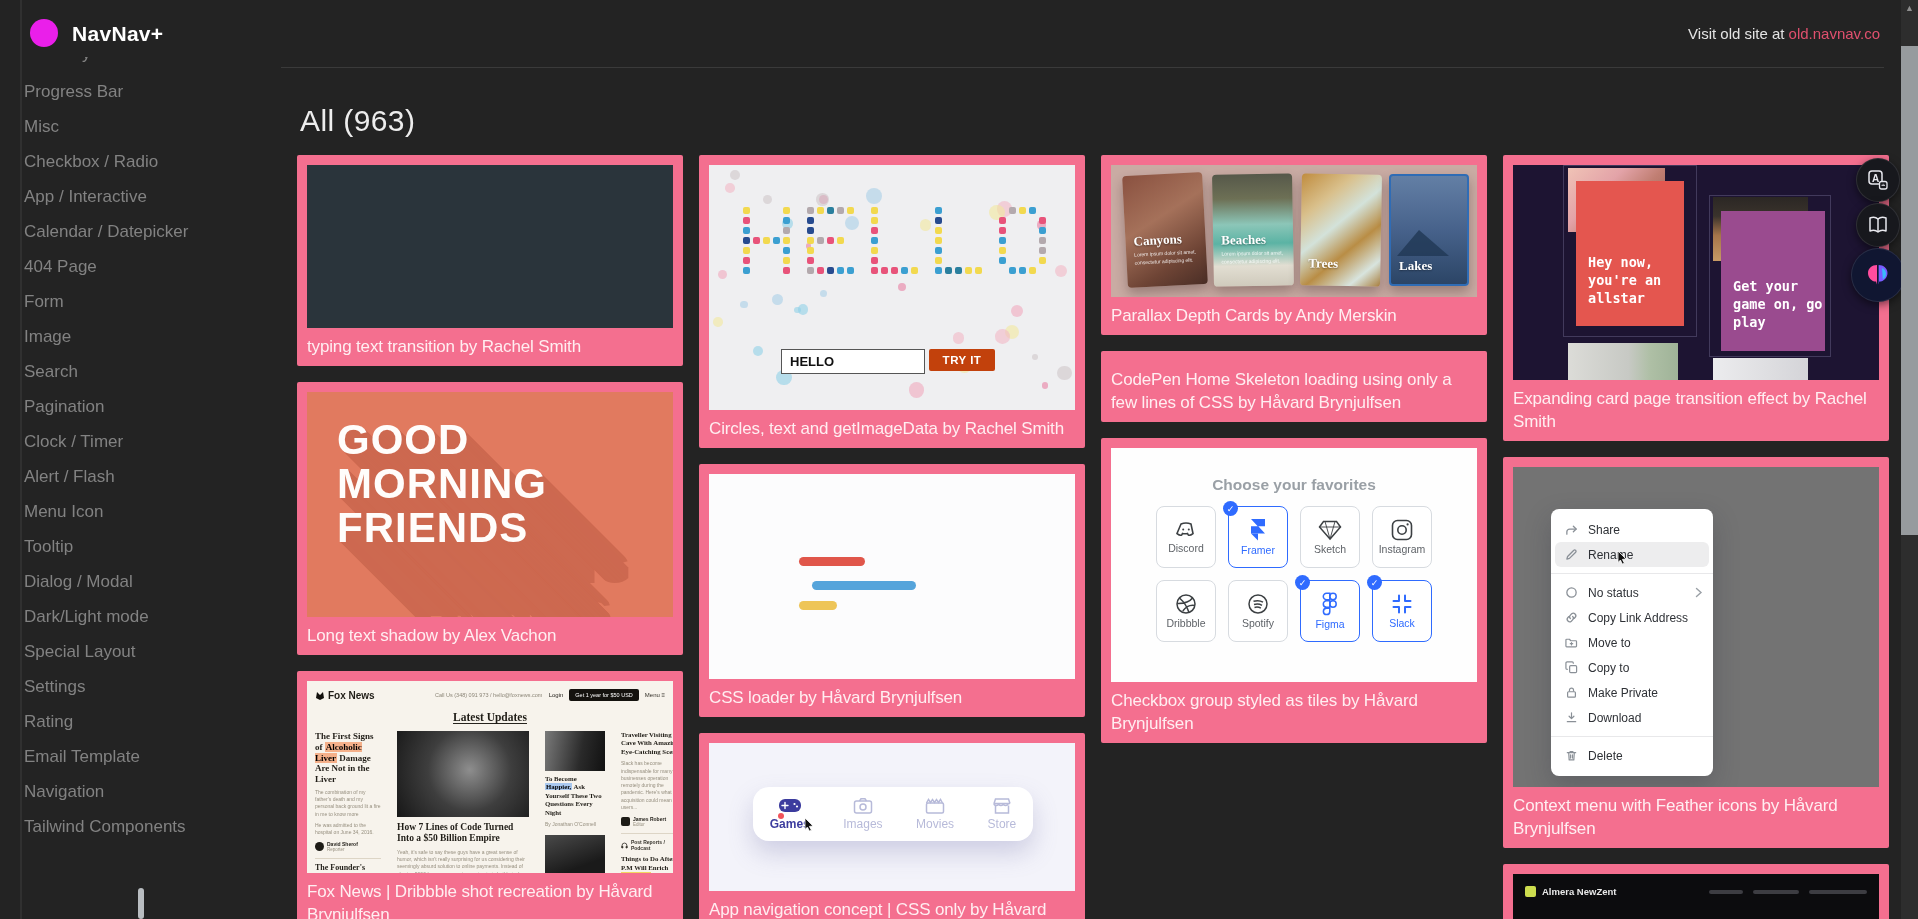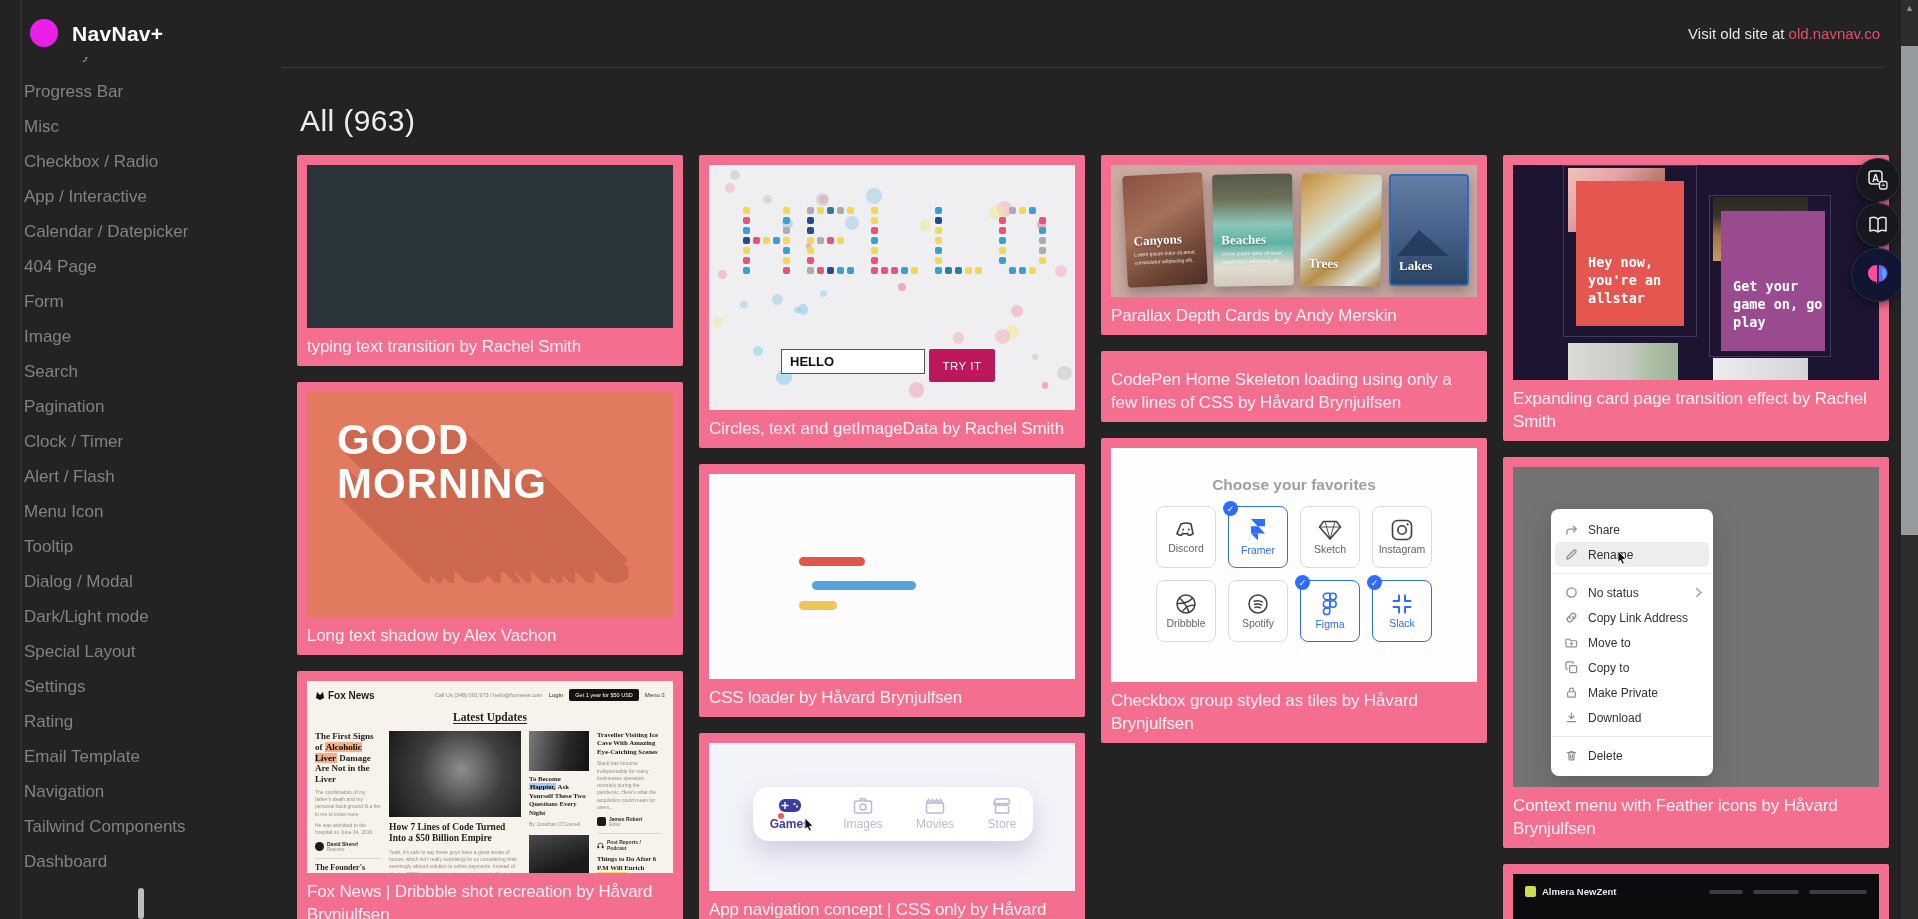--- a/index.html
+++ b/index.html
@@ -40,21 +40,21 @@
   .fox-img{height:192px;background:#f7f3ec;color:#201d17;}
   .fox-head{position:absolute;left:8px;right:8px;top:7px;height:14px;font-size:6.5px;display:flex;align-items:center;}
   .fox-brand{display:flex;align-items:center;gap:3px;font-weight:700;font-size:10px;}
   .fox-contact{position:absolute;left:120px;top:4px;color:#8d8779;font-size:5.5px;}
   .fox-actions{position:absolute;right:0;top:1px;display:flex;align-items:center;gap:6px;font-size:6px;}
   .fox-cta{background:#14120e;color:#fff;padding:3px 6px;border-radius:2px;font-size:5.5px;}
   .fox-menu{color:#35322a;}
   .fox-section{position:absolute;left:0;right:0;top:30px;text-align:center;font-family:"Liberation Serif",serif;
                font-weight:700;font-size:11.5px;}
   .fox-section span{border-bottom:1.5px solid #26231d;padding-bottom:0;}
-  .fox-cols{position:absolute;left:8px;top:50px;display:flex;gap:8px;}
+  .fox-cols{position:absolute;left:8px;top:50px;display:flex;gap:16px;}
   .fox-cols p{margin:4px 0 0;font-size:5px;line-height:1.45;color:#968f7f;}
   .fox-colA{width:66px;}.fox-colB{width:132px;}.fox-colC{width:60px;}.fox-colD{width:64px;}
   .fox-t1{font-family:"Liberation Serif",serif;font-weight:700;font-size:9px;line-height:1.2;}
   .fox-t1b{font-family:"Liberation Serif",serif;font-weight:700;font-size:9.5px;line-height:1.2;margin-top:5px;}
   .fox-t2{font-family:"Liberation Serif",serif;font-weight:700;font-size:8px;line-height:1.25;margin-top:4px;}
   .fox-t3{font-family:"Liberation Serif",serif;font-weight:700;font-size:6.8px;line-height:1.25;margin-top:4px;}
   .m-orange{background:#f5b08a;padding:0 1px;}
   .m-blue{background:#a9c8ef;padding:0 1px;}
   .m-yellow{background:#f3d95e;padding:0 1px;}
   .fox-author{display:flex;align-items:center;gap:3px;margin-top:5px;}
@@ -67,21 +67,21 @@
   .fox-photo-eye{height:40px;background:linear-gradient(100deg,#7a7a7a 0%,#2a2a2a 60%,#111 100%);}
   .fox-photo-2{height:42px;margin-top:6px;background:linear-gradient(160deg,#4a4a4a,#1a1a1a 70%);}
   .fox-pod{display:flex;align-items:center;gap:3px;font-size:5px;font-weight:700;margin-top:5px;color:#35322a;}
 
   
   .hello-img{height:245px;background:#efeff1;}
   .dot{position:absolute;}
   .hello-ctl{position:absolute;left:72px;top:184px;display:flex;}
   .hello-input{width:134px;height:23px;background:#fff;border:1px solid #555;font-size:13px;font-weight:700;
                color:#111;line-height:23px;padding-left:8px;}
-  .hello-btn{width:66px;height:33px;margin-left:4px;background:#be185d;color:#fff;font-size:11.5px;font-weight:400;
+  .hello-btn{width:66px;height:22px;margin-left:4px;background:#c2410c;color:#fff;font-size:11.5px;font-weight:700;
              letter-spacing:.5px;display:flex;align-items:center;justify-content:center;border-radius:2px;cursor:pointer;}
 
   .loader-img{height:205px;background:#fcfcfd;}
   .ld-bar{position:absolute;height:9px;border-radius:4.5px;}
   .ld-0{left:90px;top:83px;width:66px;}
   .ld-1{left:103px;top:107px;width:104px;}
   .ld-2{left:90px;top:127px;width:38px;}
 
   .appnav-img{height:148px;background:#f3f3fa;}
   .an-pill{position:absolute;left:44px;top:44px;width:280px;height:54px;background:#fff;border-radius:16px;
@@ -201,40 +201,40 @@
       <div class="side-item">Menu Icon</div>
       <div class="side-item">Tooltip</div>
       <div class="side-item">Dialog / Modal</div>
       <div class="side-item">Dark/Light mode</div>
       <div class="side-item">Special Layout</div>
       <div class="side-item">Settings</div>
       <div class="side-item">Rating</div>
       <div class="side-item">Email Template</div>
       <div class="side-item">Navigation</div>
       <div class="side-item">Tailwind Components</div>
-      <div class="side-item">Dashboard</div>
     </nav>
   <div class="side-thumb"></div>
 
   <h1 class="page-title">All (963)</h1>
 
   <div class="grid">
 
     <div class="col">
 
       <div class="card">
         <div class="imgbox typing-img"></div>
         <div class="caption">typing text transition by Rachel Smith</div>
       </div>
 
       <div class="card">
         <div class="imgbox shadow-img">
           <div class="shadow-text" style="text-shadow: rgb(205, 105, 80) 1px 1px, rgb(205, 105, 80) 2px 2px, rgb(205, 105, 80) 3px 3px, rgb(205, 105, 80) 4px 4px, rgb(205, 105, 80) 5px 5px, rgb(205, 105, 80) 6px 6px, rgb(205, 105, 80) 7px 7px, rgb(205, 105, 80) 8px 8px, rgb(205, 105, 80) 9px 9px, rgb(205, 105, 80) 10px 10px, rgb(205, 105, 80) 11px 11px, rgb(205, 105, 80) 12px 12px, rgb(205, 105, 80) 13px 13px, rgb(205, 105, 80) 14px 14px, rgb(205, 105, 80) 15px 15px, rgb(205, 105, 80) 16px 16px, rgb(205, 105, 80) 17px 17px, rgb(205, 105, 80) 18px 18px, rgb(205, 105, 80) 19px 19px, rgb(205, 105, 80) 20px 20px, rgb(205, 105, 80) 21px 21px, rgb(205, 105, 80) 22px 22px, rgb(205, 105, 80) 23px 23px, rgb(205, 105, 80) 24px 24px, rgb(205, 105, 80) 25px 25px, rgb(205, 105, 80) 26px 26px, rgb(205, 105, 80) 27px 27px, rgb(205, 105, 80) 28px 28px, rgb(205, 105, 80) 29px 29px, rgb(205, 105, 80) 30px 30px, rgb(205, 105, 80) 31px 31px, rgb(205, 105, 80) 32px 32px, rgb(205, 105, 80) 33px 33px, rgb(205, 105, 80) 34px 34px, rgb(205, 105, 80) 35px 35px, rgb(205, 105, 80) 36px 36px, rgb(205, 105, 80) 37px 37px, rgb(205, 105, 80) 38px 38px, rgb(205, 105, 80) 39px 39px, rgb(205, 105, 80) 40px 40px, rgb(205, 105, 80) 41px 41px, rgb(205, 105, 80) 42px 42px, rgb(205, 105, 80) 43px 43px, rgb(205, 105, 80) 44px 44px, rgb(205, 105, 80) 45px 45px, rgb(205, 105, 80) 46px 46px, rgb(205, 105, 80) 47px 47px, rgb(205, 105, 80) 48px 48px, rgb(205, 105, 80) 49px 49px, rgb(205, 105, 80) 50px 50px, rgb(205, 105, 80) 51px 51px, rgb(205, 105, 80) 52px 52px, rgb(205, 105, 80) 53px 53px, rgb(205, 105, 80) 54px 54px, rgb(205, 105, 80) 55px 55px, rgb(205, 105, 80) 56px 56px, rgb(205, 105, 80) 57px 57px, rgb(205, 105, 80) 58px 58px, rgb(205, 105, 80) 59px 59px, rgb(205, 105, 80) 60px 60px, rgb(205, 105, 80) 61px 61px, rgb(205, 105, 80) 62px 62px, rgb(205, 105, 80) 63px 63px, rgb(205, 105, 80) 64px 64px, rgb(205, 105, 80) 65px 65px, rgb(205, 105, 80) 66px 66px, rgb(205, 105, 80) 67px 67px, rgb(205, 105, 80) 68px 68px, rgb(205, 105, 80) 69px 69px, rgb(205, 105, 80) 70px 70px, rgb(205, 105, 80) 71px 71px, rgb(205, 105, 80) 72px 72px, rgb(205, 105, 80) 73px 73px, rgb(205, 105, 80) 74px 74px, rgb(205, 105, 80) 75px 75px, rgb(205, 105, 80) 76px 76px, rgb(205, 105, 80) 77px 77px, rgb(205, 105, 80) 78px 78px, rgb(205, 105, 80) 79px 79px, rgb(205, 105, 80) 80px 80px, rgb(205, 105, 80) 81px 81px, rgb(205, 105, 80) 82px 82px, rgb(205, 105, 80) 83px 83px, rgb(205, 105, 80) 84px 84px, rgb(205, 105, 80) 85px 85px;">
             <div>GOOD</div>
             <div>MORNING</div>
+            <div>FRIENDS</div>
           </div>
         </div>
         <div class="caption">Long text shadow by Alex Vachon</div>
       </div>
 
       <div class="card">
         <div class="imgbox fox-img">
           <div class="fox-head">
             <div class="fox-brand">
               <svg width="10" height="10" viewBox="0 0 10 10">

